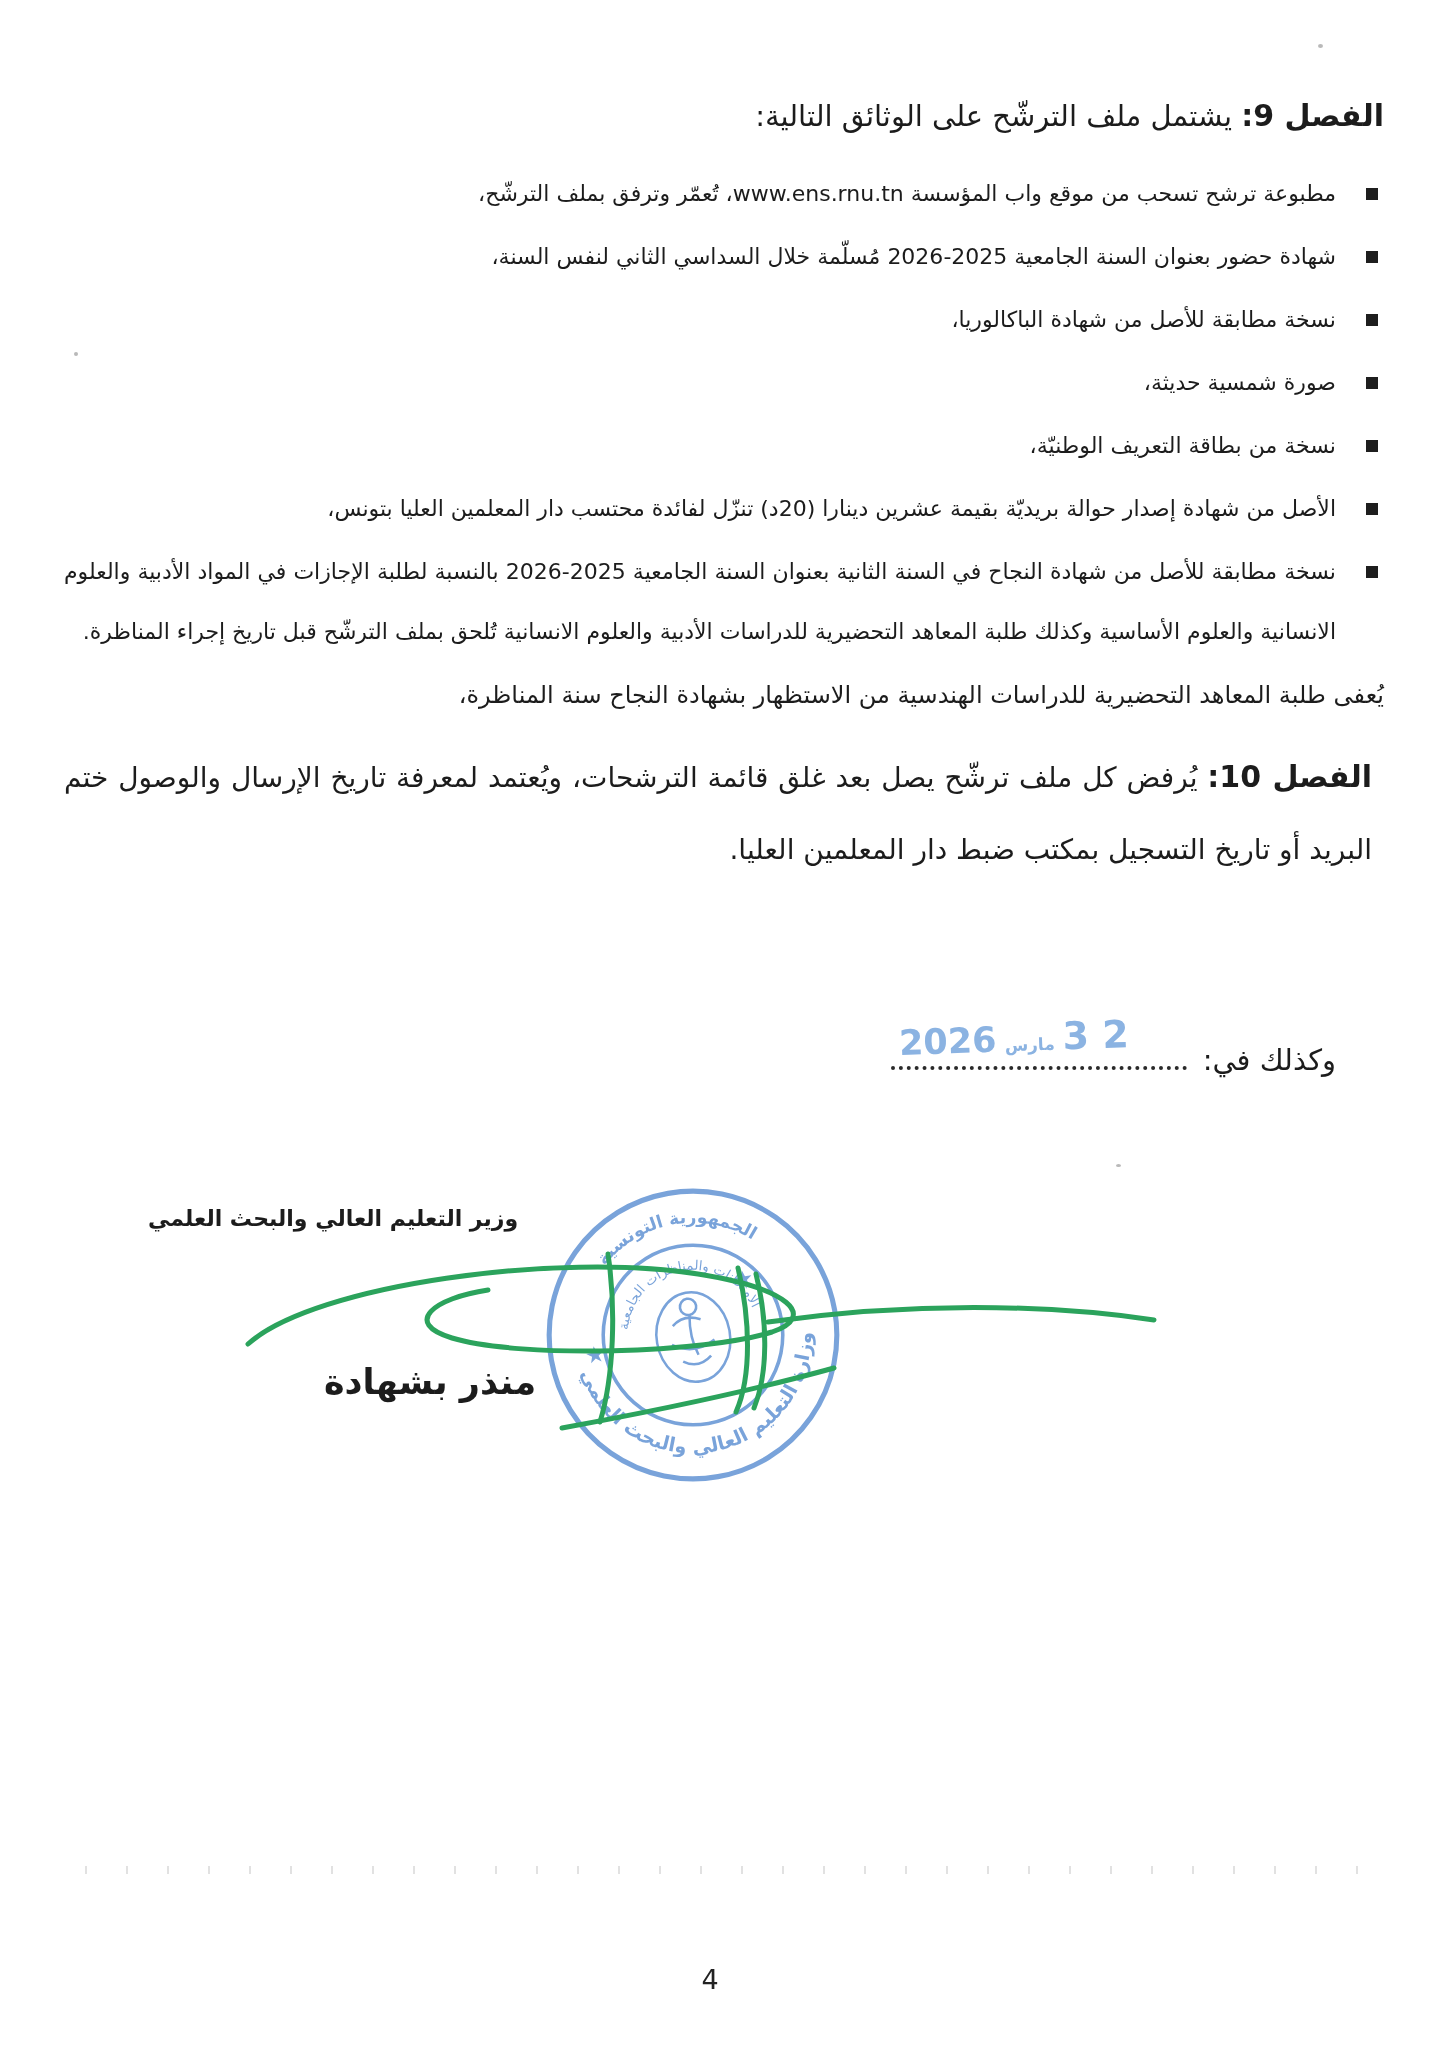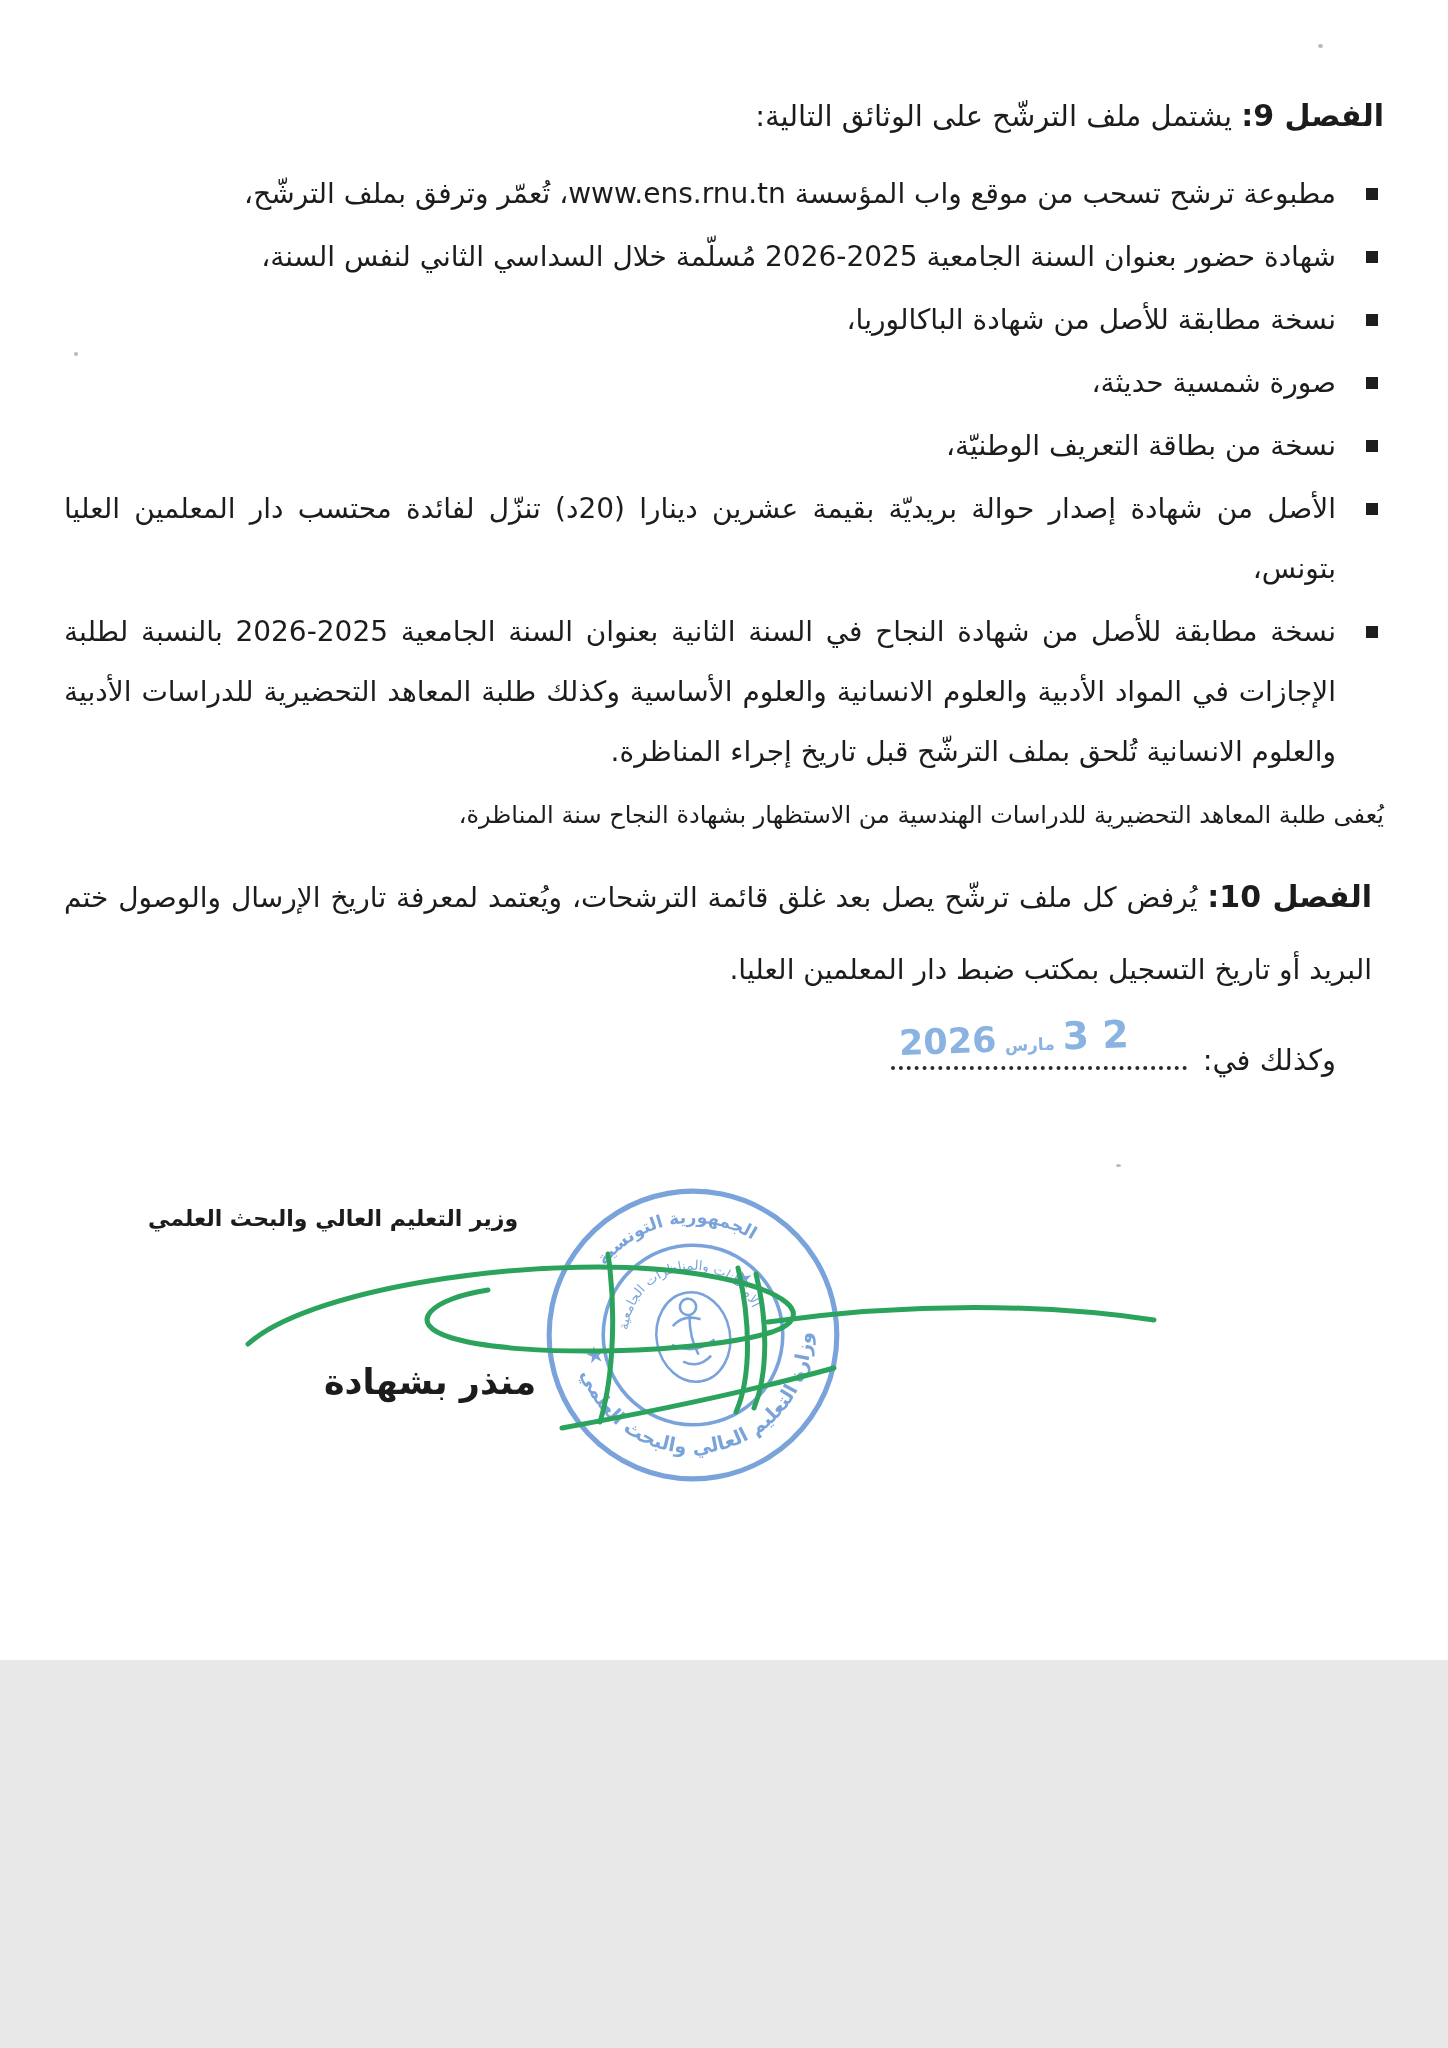--- a/index.html
+++ b/index.html
@@ -1,34 +1,34 @@
 <!DOCTYPE html>
 <html lang="ar" dir="rtl"><head>
 <meta charset="utf-8">
 <style>
   html,body{margin:0;padding:0;background:#e8e8e8;}
   .page{
     position:relative;
-    width:1448px;height:1660px;
+    width:1448px;height:2048px;
     margin:0 auto;
     background:#ffffff;
     font-family:"DejaVu Sans", sans-serif;
     color:#1c1c1c;
     direction:rtl;
     overflow:hidden;
   }
   .content{position:absolute;top:86px;right:64px;left:64px;}
   .heading{margin:0 0 18px 0;font-size:29px;line-height:60px;}
   .lbl{font-weight:bold;font-size:30px;}
   .doc-list{list-style:none;margin:0;padding:0;}
   .doc-item{
     position:relative;
     padding:0 48px 0 0;
     margin:0 0 3px 0;
-    font-size:28px;line-height:60px;
+    font-size:22px;line-height:60px;
     text-align:justify;
   }
   .bullet{
     position:absolute;right:6px;top:24px;
     width:12px;height:12px;background:#1e1e1e;display:inline-block;
   }
   .exemption{margin:2px 0 0 0;font-size:24px;line-height:60px;}
   .article10{margin:16px 12px 0 0;font-size:28px;line-height:72px;text-align:justify;}
   
   .date-row{position:absolute;top:1042px;right:112px;font-size:29px;white-space:nowrap;}

